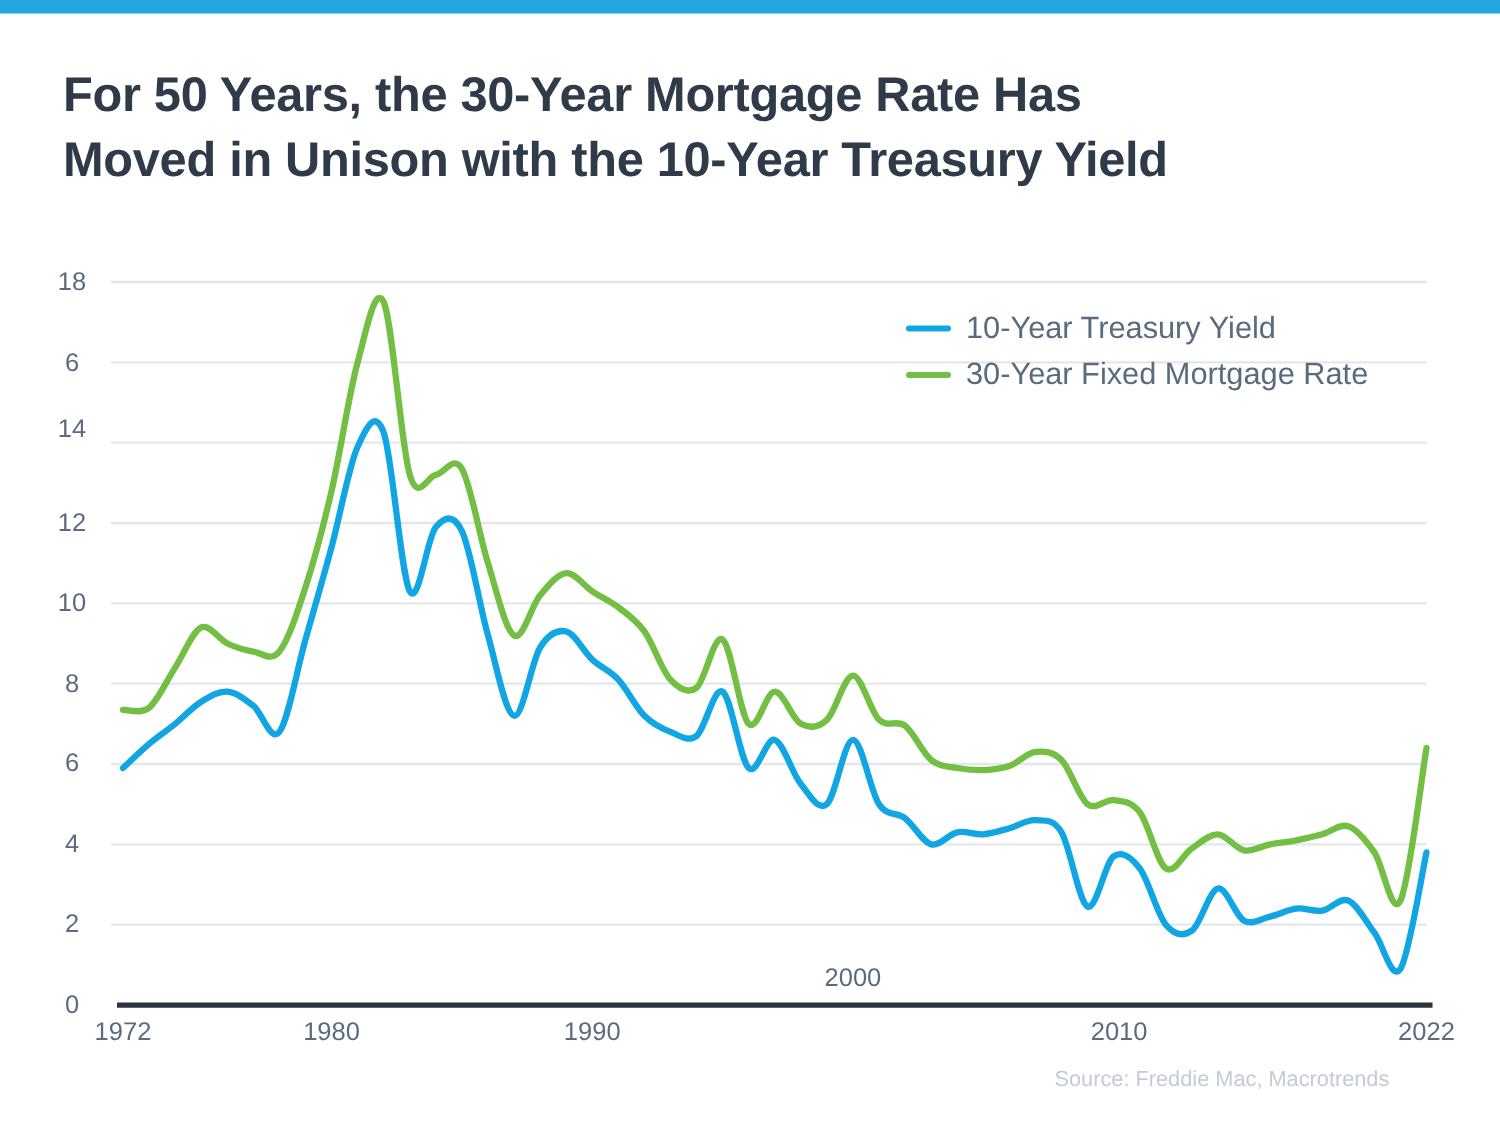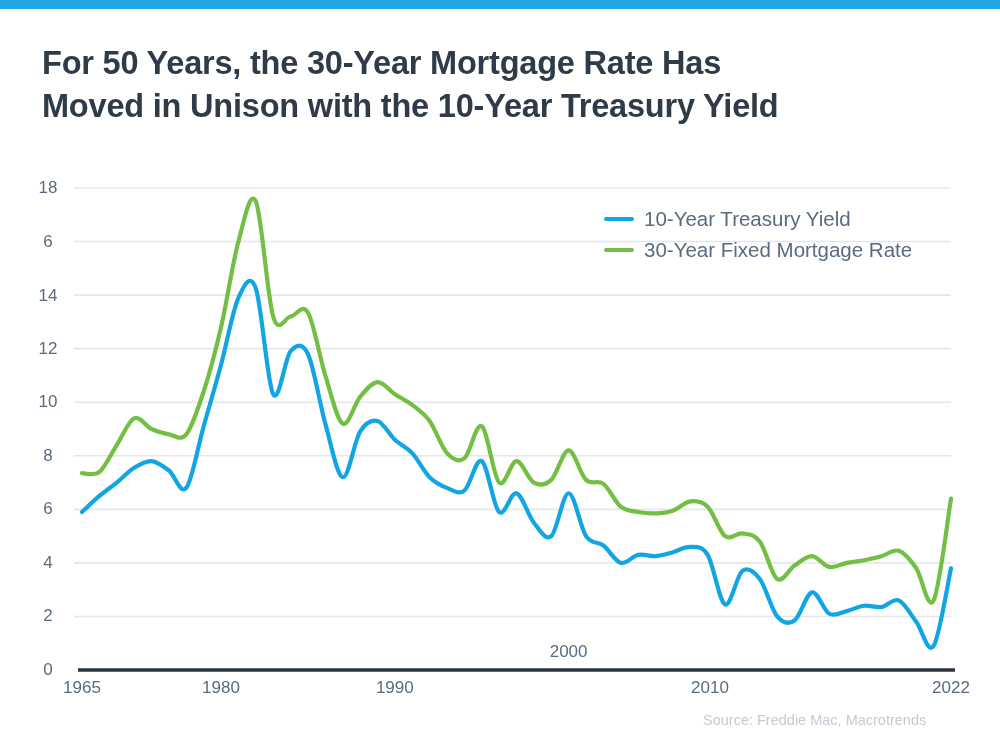--- a/index.html
+++ b/index.html
@@ -134,30 +134,30 @@
       <line id="axis-line" x1="78" y1="670" x2="955" y2="670" stroke="#2B3440" stroke-width="3.5"></line>
     </svg>
     <div id="ytick-labels">
         <div class="ytick-label" style="left: 28px; top: 670px;">0</div>
         <div class="ytick-label" style="left: 28px; top: 616.444px;">2</div>
         <div class="ytick-label" style="left: 28px; top: 562.889px;">4</div>
         <div class="ytick-label" style="left: 28px; top: 509.333px;">6</div>
         <div class="ytick-label" style="left: 28px; top: 455.778px;">8</div>
         <div class="ytick-label" style="left: 28px; top: 402.222px;">10</div>
         <div class="ytick-label" style="left: 28px; top: 348.667px;">12</div>
-        <div class="ytick-label" style="left: 28px; top: 296px;">14</div>
+        <div class="ytick-label" style="left: 28px; top: 286px;">14</div>
         <div class="ytick-label" style="left: 28px; top: 241.556px;">6</div>
         <div class="ytick-label" style="left: 28px; top: 188px;">18</div>
       </div>
     <div id="xtick-labels">
-        <div class="xtick-label" style="left: 82px; top: 678px;">1965</div>
+        <div class="xtick-label" style="left: 82px; top: 678px;">1972</div>
         <div class="xtick-label" style="left: 221.04px; top: 678px;">1980</div>
         <div class="xtick-label" style="left: 394.84px; top: 678px;">1990</div>
         <div class="xtick-label" style="left: 568.64px; top: 642px;">2000</div>
-        <div class="xtick-label" style="left: 710px; top: 678px;">2010</div>
+        <div class="xtick-label" style="left: 725px; top: 678px; text-align: right;">2010</div>
         <div class="xtick-label" style="left: 951px; top: 678px;">2022</div>
       </div>
   </div>
 
   <div id="legend">
     <div class="legend-row">
       <span class="legend-swatch" id="legend-swatch-0" style="background: rgb(17, 166, 227);"></span>
       <span class="legend-text">10-Year Treasury Yield</span>
     </div>
     <div class="legend-row">

